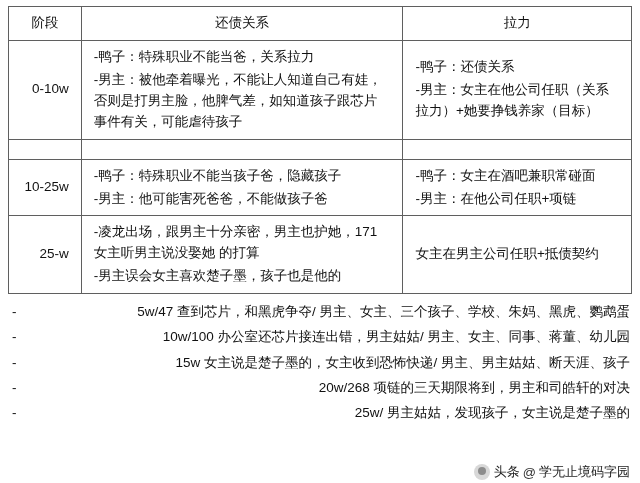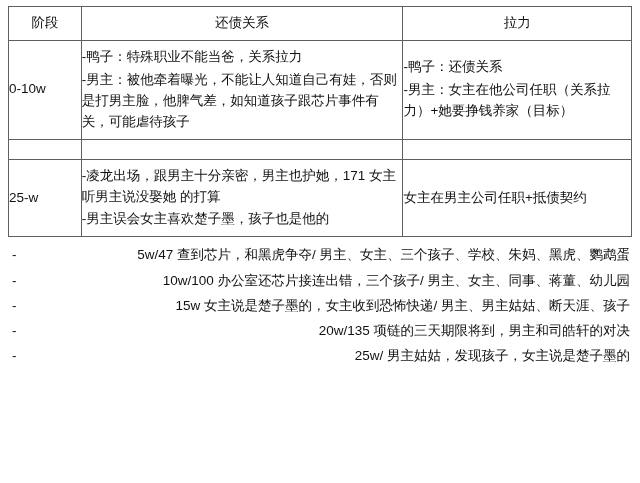--- a/index.html
+++ b/index.html
@@ -22,35 +22,35 @@
   }
   table.grid {
     border-collapse: collapse;
     width: 624px;
     margin: 6px 8px 0 8px;
     table-layout: fixed;
   }
   table.grid td {
     border: 1px solid #5f5f5f;
     vertical-align: middle;
-    padding: 6px 0;
+    padding: 6px 12px;
     font-size: 13.5px;
     line-height: 1.55;
     color: #111111;
   }
   .col-stage { width: 72px; text-align: center; }
   .col-a { width: 318px; }
   .col-b { width: 226px; }
   .head td {
     text-align: center;
     font-size: 14.5px;
     padding: 9px 6px;
   }
   .stage-cell {
-    text-align: left;
+    text-align: right;
     font-size: 13.5px;
     white-space: nowrap;
     margin-left: 12px;
   }
   .cell-lines p {
     margin: 0 0 2px 0;
     text-indent: 0;
   }
   .cell-lines p:last-child { margin-bottom: 0; }
   .spacer-row td {
@@ -138,20 +138,31 @@
           <p>-男主：女主在他公司任职（关系拉力）+她要挣钱养家（目标）</p>
         </td>
       </tr>
 
       <tr class="spacer-row">
         <td></td>
         <td></td>
         <td></td>
       </tr>
 
+      <tr>
+        <td class="stage-cell">10-25w</td>
+        <td class="cell-lines">
+          <p>-鸭子：特殊职业不能当孩子爸，隐藏孩子</p>
+          <p>-男主：他可能害死爸爸，不能做孩子爸</p>
+        </td>
+        <td class="cell-lines">
+          <p>-鸭子：女主在酒吧兼职常碰面</p>
+          <p>-男主：在他公司任职+项链</p>
+        </td>
+      </tr>
 
       <tr>
         <td class="stage-cell">25-w</td>
         <td class="cell-lines">
           <p>-凌龙出场，跟男主十分亲密，男主也护她，171 女主听男主说没娶她 的打算</p>
           <p>-男主误会女主喜欢楚子墨，孩子也是他的</p>
         </td>
         <td class="cell-lines">
           <p>女主在男主公司任职+抵债契约</p>
         </td>
@@ -159,30 +170,36 @@
     </tbody>
   </table>
 
   <div class="bullets">
     <div class="bullet">
       <span class="dash">-</span>
       <span class="btext">5w/47 查到芯片，和黑虎争夺/ 男主、女主、三个孩子、学校、朱妈、黑虎、鹦鹉蛋</span>
     </div>
     <div class="bullet">
       <span class="dash">-</span>
-      <span class="btext">10w/100 办公室还芯片接连出错，三个孩子/ 男主、女主、同事、蒋董、幼儿园</span>
+      <span class="btext">10w/100 办公室还芯片接连出错，男主姑姑/ 男主、女主、同事、蒋董、幼儿园</span>
     </div>
     <div class="bullet">
       <span class="dash">-</span>
       <span class="btext">15w 女主说是楚子墨的，女主收到恐怖快递/ 男主、男主姑姑、断天涯、孩子</span>
     </div>
     <div class="bullet">
       <span class="dash">-</span>
-      <span class="btext">20w/135 项链的三天期限将到，男主和司皓轩的对决</span>
+      <span class="btext">20w/268 项链的三天期限将到，男主和司皓轩的对决</span>
     </div>
     <div class="bullet">
       <span class="dash">-</span>
       <span class="btext">25w/ 男主姑姑，发现孩子，女主说是楚子墨的</span>
     </div>
   </div>
 
+  <div class="footer-badge">
+    <span class="badge-icon"></span>
+    <span>头条</span>
+    <span class="badge-sep">@</span>
+    <span>学无止境码字园</span>
+  </div>
 
 </div>
 
 </body></html>

